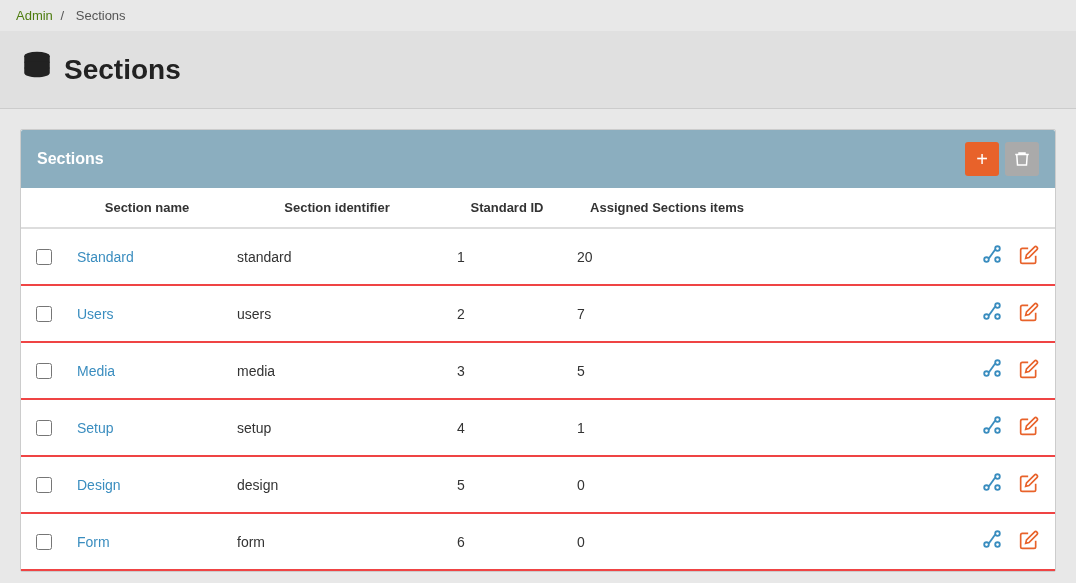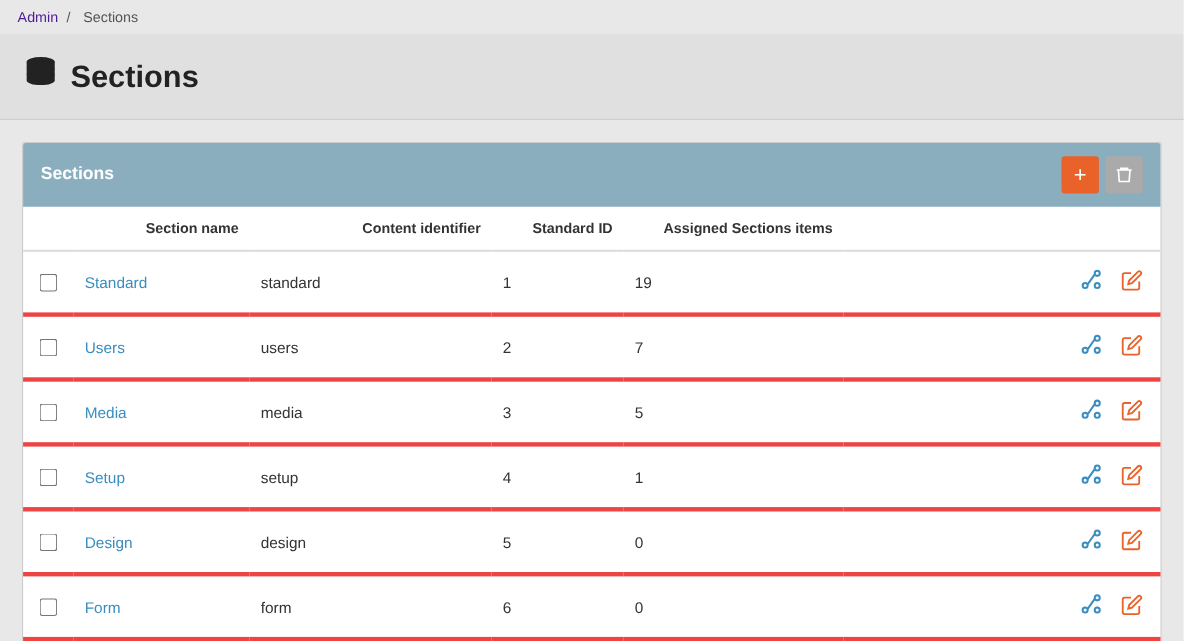--- a/index.html
+++ b/index.html
@@ -13,21 +13,21 @@
     }
 
     
     .breadcrumb {
       padding: 8px 16px;
       font-size: 13px;
       color: #555;
       background: #e8e8e8;
     }
     .breadcrumb a {
-      color: #4c1d95;
+      color: #4d7c0f;
       text-decoration: none;
     }
     .breadcrumb span {
       margin: 0 4px;
     }
 
     
     .page-header {
       background: #e0e0e0;
       padding: 18px 20px 18px 20px;
@@ -106,27 +106,27 @@
     
     .sections-table {
       width: 100%;
       border-collapse: collapse;
     }
     .sections-table thead tr {
       border-bottom: 2px solid #ddd;
     }
     .sections-table thead th {
       padding: 12px 10px;
-      text-align: right;
+      text-align: center;
       font-weight: bold;
       color: #333;
       font-size: 13px;
     }
     .sections-table tbody tr {
-      border-bottom: 4px solid #ef4444;
+      border-bottom: 2px solid #ef4444;
     }
     .sections-table tbody td {
       padding: 10px 10px;
       font-size: 14px;
       color: #333;
       vertical-align: middle;
     }
 
     .col-check { width: 46px; }
     .col-name { width: 160px; }
@@ -200,39 +200,39 @@
           </svg>
         </button>
       </div>
     </div>
 
     <table class="sections-table">
       <thead>
         <tr>
           <th class="col-check"></th>
           <th class="col-name">Section name</th>
-          <th class="col-identifier">Content identifier</th>
+          <th class="col-identifier">Section identifier</th>
           <th class="col-id">Standard ID</th>
           <th class="col-assigned">Assigned Sections items</th>
           <th class="col-actions"></th>
         </tr>
       </thead>
       <tbody id="table-body">
       <tr>
     <td class="col-check">
       <div class="checkbox-cell">
         <input type="checkbox" style="">
       </div>
     </td>
     <td class="col-name">
       <a href="#" class="section-link">Standard</a>
     </td>
     <td class="col-identifier">standard</td>
     <td class="col-id">1</td>
-    <td class="col-assigned">19</td>
+    <td class="col-assigned">20</td>
     <td class="col-actions" style="text-align:right; white-space:nowrap;">
       <button class="action-btn assign" title="Assign">
         <svg xmlns="http://www.w3.org/2000/svg" width="22" height="22" viewBox="0 0 24 24" fill="none" stroke="#3a8dbf" stroke-width="2">
           <circle cx="6" cy="18" r="2.5"></circle>
           <circle cx="18" cy="6" r="2.5"></circle>
           <circle cx="18" cy="18" r="2.5"></circle>
           <line x1="8.5" y1="17" x2="15.5" y2="7"></line>
           <line x1="15.5" y1="17" x2="8.5" y2="17" style="display:none"></line>
         </svg>
       </button>

